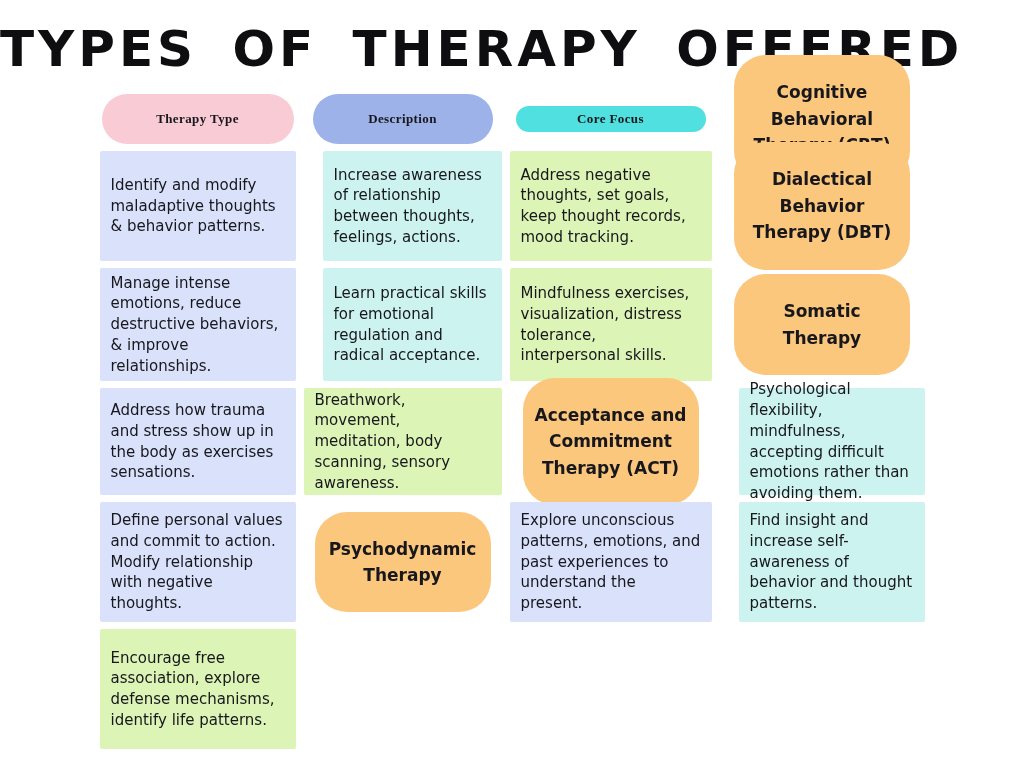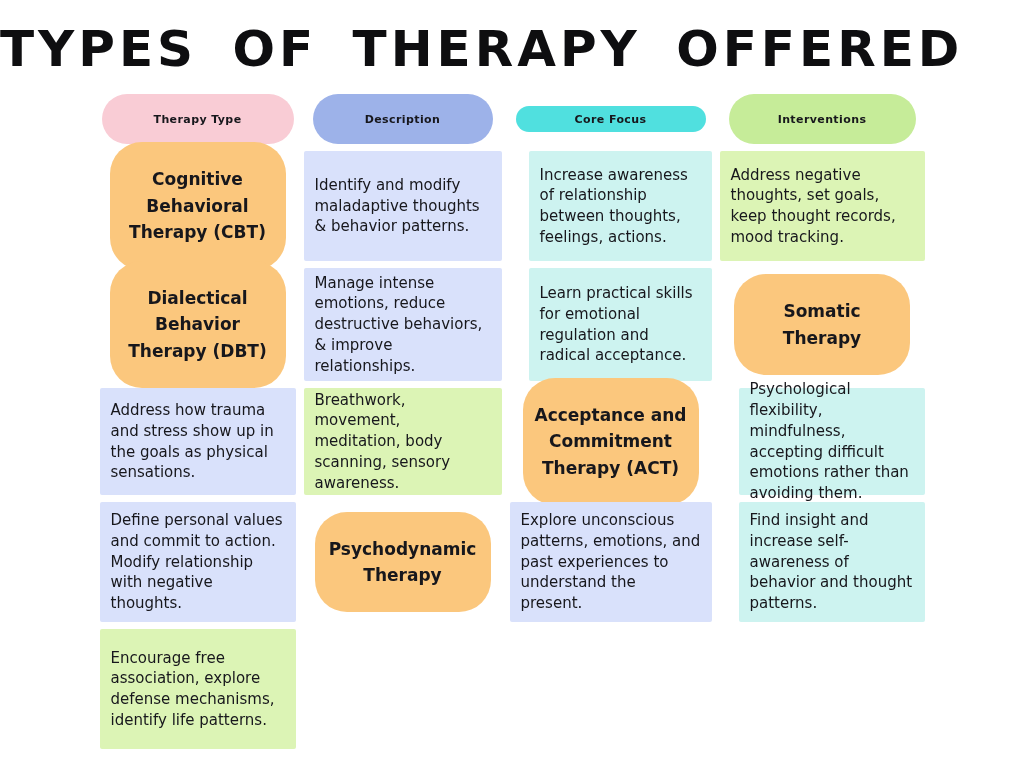--- a/index.html
+++ b/index.html
@@ -23,23 +23,24 @@
     grid-template-columns: 196px 198px 202px 205px;
     grid-template-rows: 50px 110px 113px 107px 120px 120px;
     column-gap: 8px;
     row-gap: 7px;
     width: 825px;
     margin: 16px auto 0;
   }
   .hdr {
     border-radius: 26px;
     display: flex; align-items: center; justify-content: center;
-    font-weight: bold; font-size: 11px;
+    font-weight: bold; font-size: 13px;
     color: var(--body-text, #17171c);
     letter-spacing: 0.4px;
+    font-family: Liberation Serif, serif;
   }
   .hdr-therapy { background: var(--header-therapy, #f9ccd5); margin: 0 2px; }
   .hdr-desc    { background: var(--header-description, #9db2e9); margin: 0 9px; }
   .hdr-core    { background: var(--header-core-focus, #50e0df); margin: 12px 6px; }
   .hdr-interv  { background: var(--header-interventions, #c6ec99); margin: 0 9px; }
   .pill {
     align-self: center; justify-self: center;
     width: 176px;
     background: var(--pill, #fbc77d);
     border-radius: 32px;
@@ -67,33 +68,33 @@
 
 <div class="page">
 
   <h1 class="title">TYPES OF THERAPY OFFERED</h1>
 
   <div class="grid">
 
     <div class="hdr hdr-therapy">Therapy Type</div>
     <div class="hdr hdr-desc">Description</div>
     <div class="hdr hdr-core">Core Focus</div>
-    <div class="hdr hdr-interv">Interventions</div>
 
     <div class="pill">Cognitive Behavioral Therapy (CBT)</div>
     <div class="cell cell-desc">Identify and modify maladaptive thoughts &amp; behavior patterns.</div>
     <div class="cell cell-core">Increase awareness of relationship between thoughts, feelings, actions.</div>
     <div class="cell cell-interv">Address negative thoughts, set goals, keep thought records, mood tracking.</div>
 
     <div class="pill">Dialectical Behavior Therapy (DBT)</div>
     <div class="cell cell-desc">Manage intense emotions, reduce destructive behaviors, &amp; improve relationships.</div>
     <div class="cell cell-core">Learn practical skills for emotional regulation and radical acceptance.</div>
+    <div class="cell cell-interv">Mindfulness exercises, visualization, distress tolerance, interpersonal skills.</div>
 
     <div class="pill">Somatic Therapy</div>
-    <div class="cell cell-desc">Address how trauma and stress show up in the goals as physical sensations.</div>
+    <div class="cell cell-desc">Address how trauma and stress show up in the body as exercises sensations.</div>
     <div class="cell cell-interv">Breathwork, movement, meditation, body scanning, sensory awareness.</div>
 
     <div class="pill">Acceptance and Commitment Therapy (ACT)</div>
     <div class="cell cell-core">Psychological flexibility, mindfulness, accepting difficult emotions rather than avoiding them.</div>
     <div class="cell cell-desc">Define personal values and commit to action. Modify relationship with negative thoughts.</div>
 
     <div class="pill">Psychodynamic Therapy</div>
     <div class="cell cell-desc">Explore unconscious patterns, emotions, and past experiences to understand the present.</div>
     <div class="cell cell-core">Find insight and increase self-awareness of behavior and thought patterns.</div>
     <div class="cell cell-interv">Encourage free association, explore defense mechanisms, identify life patterns.</div>

